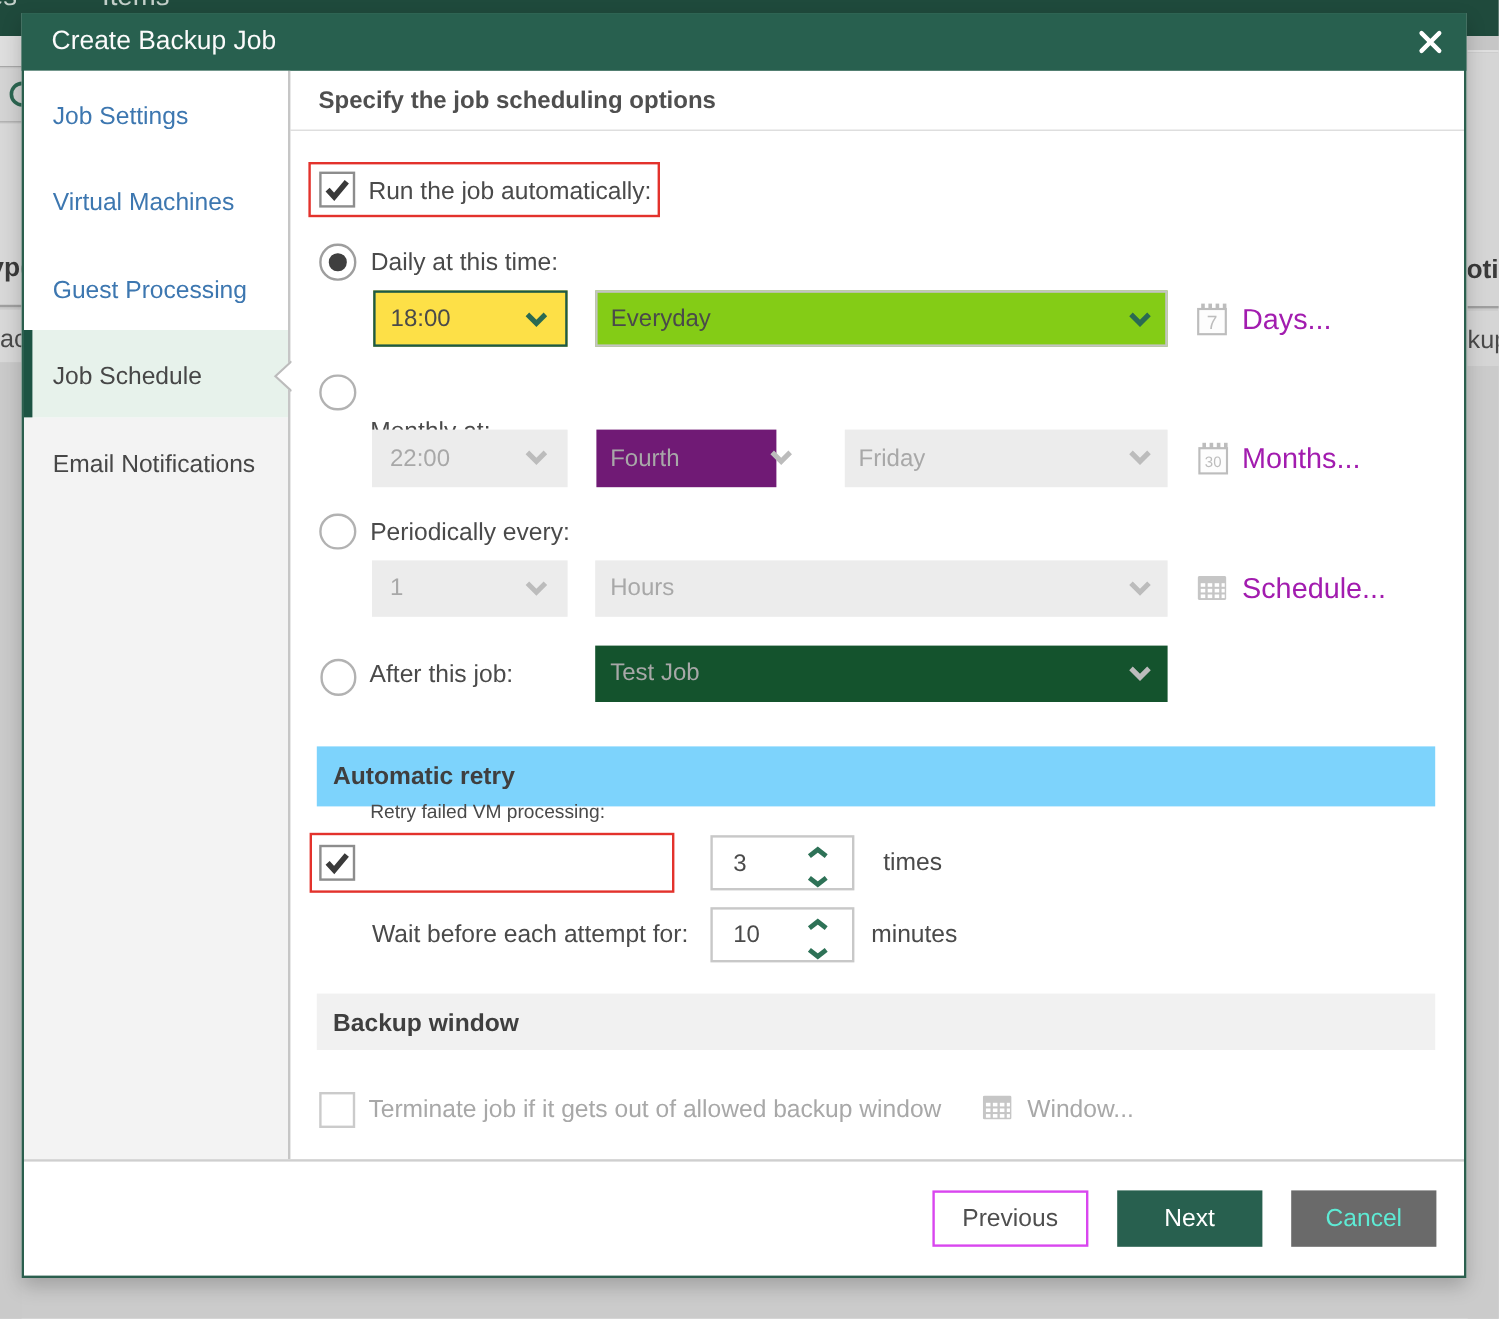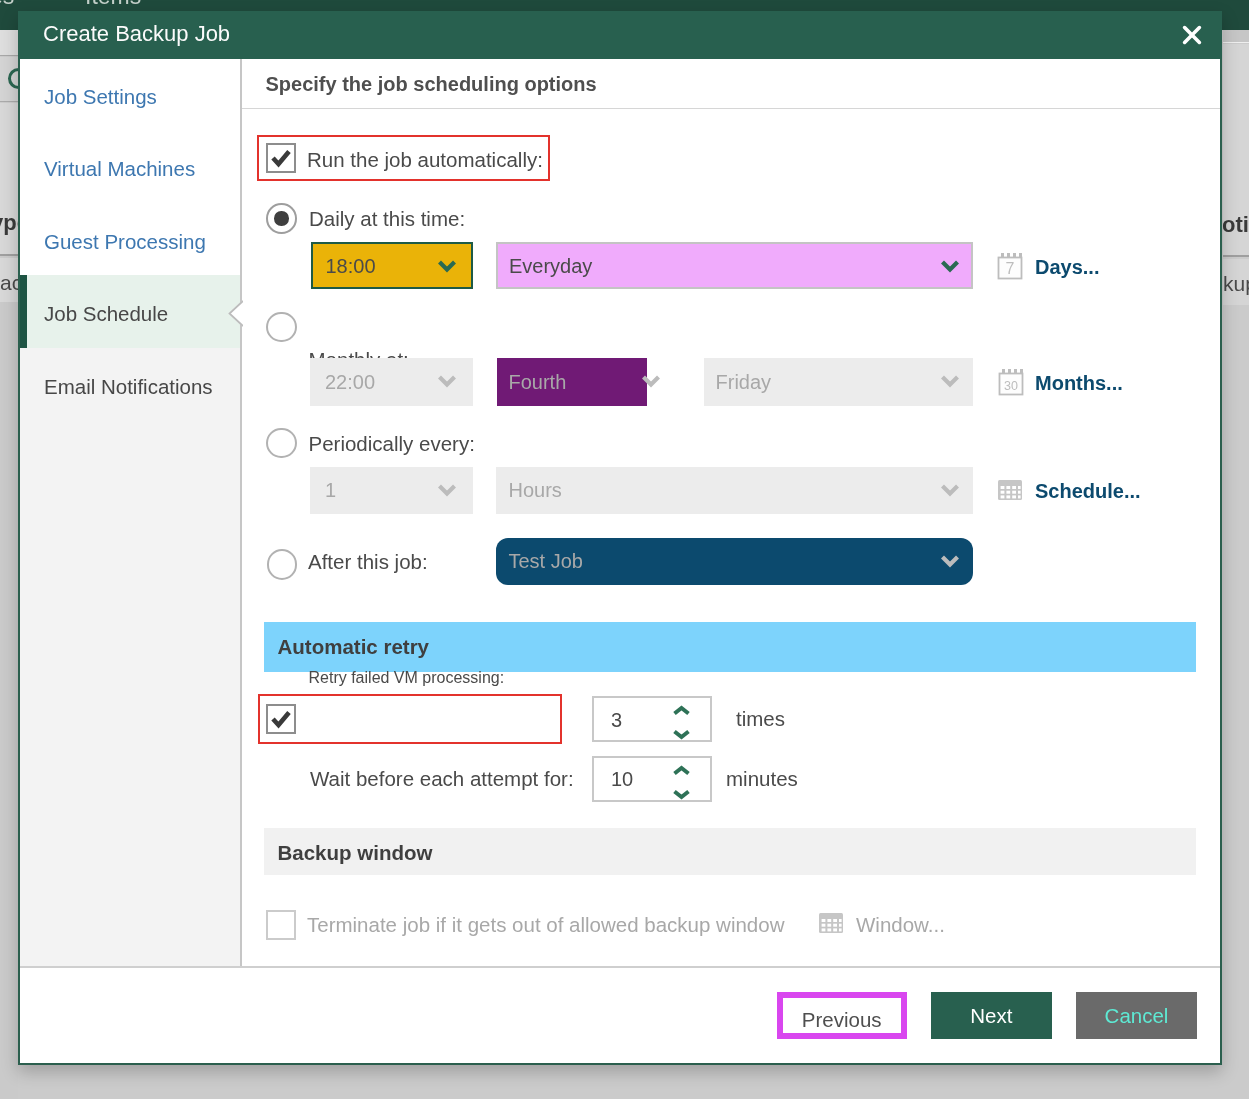--- a/index.html
+++ b/index.html
@@ -1,21 +1,21 @@
 <!DOCTYPE html>
 <html><head>
 <meta charset="utf-8">
 <style>
   * { margin:0; padding:0; box-sizing:border-box; }
   html,body { width:1249px; height:1099px; overflow:hidden; }
   body { font-family:"Liberation Sans", sans-serif; background:#cbcbcb; position:relative; }
   .abs { position:absolute; }
   .lbl { position:absolute; font-size:20.5px; color:#4a4a4a; line-height:24px; white-space:nowrap; }
   .glbl { position:absolute; font-size:20.5px; color:#a8a8a8; line-height:24px; white-space:nowrap; }
-  .dlbl { position:absolute; font-size:20px; color:#0c4a6e; line-height:24px; white-space:nowrap;font-weight:bold; }
+  .dlbl { position:absolute; font-size:24px; color:#a21caf; line-height:24px; white-space:nowrap; }
 </style>
 </head>
 <body>
 
 <div class="abs" style="left:0;top:0;width:1249px;height:30px;background:#1f4a3c;overflow:hidden;">
   <span class="abs" style="left:-10px;top:-15px;font-size:23px;line-height:23px;color:#c3cfc9;">es</span>
   <span class="abs" style="left:85px;top:-15px;font-size:23px;line-height:23px;color:#c3cfc9;">Items</span>
 </div>
 
 <div class="abs" style="left:0;top:30px;width:18px;height:26px;background:#dedede;border-bottom:1px solid #a8a8a8;"></div>
@@ -72,27 +72,27 @@
   <svg width="26" height="26" viewBox="0 0 26 26" style="position:absolute;left:0;top:0;">
     <path d="M5 13 L10.5 19 L21 6.5" stroke="#3a3a3a" stroke-width="4.6" fill="none"></path>
   </svg>
 </div>
 <span class="lbl" style="left:307px;top:147.5px;">Run the job automatically:</span>
 
 <div class="abs" style="left:266px;top:203px;width:30.5px;height:30.5px;border:2px solid #9e9e9e;border-radius:50%;background:#fff;"></div>
 <div class="abs" style="left:274px;top:211px;width:14.5px;height:14.5px;border-radius:50%;background:#3f3f3f;"></div>
 <span class="lbl" style="left:309px;top:207px;">Daily at this time:</span>
 
-<div class="abs" style="left:310.5px;top:242px;width:162px;height:47px;border:2px solid #1d5a46;background:#eab308;">
+<div class="abs" style="left:310.5px;top:242px;width:162px;height:47px;border:2px solid #1d5a46;background:#fde047;">
   <span class="lbl" style="left:13px;top:10px;font-size:20px;">18:00</span>
   <svg class="abs" style="left:124.5px;top:15px;" width="20" height="14" viewBox="0 0 20 14">
       <path d="M2.5 3 L10 10.5 L17.5 3" stroke="#2a6a52" stroke-width="4.2" fill="none"></path>
     </svg>
 </div>
-<div class="abs" style="left:496px;top:242px;width:477px;height:47px;border:2px solid #c4c4c4;background:#f0abfc;">
+<div class="abs" style="left:496px;top:242px;width:477px;height:47px;border:2px solid #c4c4c4;background:#84cc16;">
   <span class="lbl" style="left:11px;top:10px;font-size:20px;">Everyday</span>
   <svg class="abs" style="left:441.5px;top:15px;" width="20" height="14" viewBox="0 0 20 14">
       <path d="M2.5 3 L10 10.5 L17.5 3" stroke="#2a6a52" stroke-width="4.2" fill="none"></path>
     </svg>
 </div>
 
 <svg class="abs" style="left:997px;top:252px;" width="26" height="28" viewBox="0 0 26 28">
   <rect x="1.5" y="5.5" width="23" height="21" fill="#fdfdfd" stroke="#bdbdbd" stroke-width="1.8"></rect>
   <rect x="4" y="1" width="3" height="5" fill="#bdbdbd"></rect>
     <rect x="10" y="1" width="3" height="5" fill="#bdbdbd"></rect>
@@ -162,21 +162,21 @@
     <rect x="2.6" y="15.4" width="3.8" height="3"></rect>
       <rect x="8.4" y="15.4" width="3.8" height="3"></rect>
       <rect x="14.2" y="15.4" width="3.8" height="3"></rect>
       <rect x="20" y="15.4" width="2.6" height="3"></rect>
   </g>
 </svg>
 <span class="dlbl" style="left:1035px;top:478.5px;">Schedule...</span>
 
 <div class="abs" style="left:266.5px;top:549px;width:30.5px;height:30.5px;border:2px solid #b2b2b2;border-radius:50%;background:#fff;"></div>
 <span class="lbl" style="left:308px;top:550px;">After this job:</span>
-<div class="abs" style="left:496px;top:538px;width:477px;height:47px;background:#0c4a6e;border-radius:12px;">
+<div class="abs" style="left:496px;top:538px;width:477px;height:47px;background:#14532d;">
   <span class="glbl" style="left:12.5px;top:10.5px;font-size:20px;">Test Job</span>
   <svg class="abs" style="left:443.5px;top:15.5px;" width="20" height="14" viewBox="0 0 20 14">
       <path d="M2.5 3 L10 10.5 L17.5 3" stroke="#bcbcbc" stroke-width="4.2" fill="none"></path>
     </svg>
 </div>
 
 <div class="abs" style="left:264px;top:622px;width:932px;height:50px;background:#7dd3fc;">
   <span class="abs" style="left:13.5px;top:13px;font-size:20.5px;font-weight:bold;color:#3f3f3f;line-height:24px;">Automatic retry</span>
 </div>
 
@@ -225,21 +225,21 @@
       <rect x="20" y="10.7" width="2.6" height="3"></rect>
     <rect x="2.6" y="15.4" width="3.8" height="3"></rect>
       <rect x="8.4" y="15.4" width="3.8" height="3"></rect>
       <rect x="14.2" y="15.4" width="3.8" height="3"></rect>
       <rect x="20" y="15.4" width="2.6" height="3"></rect>
   </g>
 </svg>
 <span class="glbl" style="left:856px;top:913px;">Window...</span>
 
 <div class="abs" style="left:20px;top:966px;width:1200px;height:1.5px;background:#cfcfcf;"></div>
-<div class="abs" style="left:777px;top:992px;width:129.5px;height:47px;border:6px solid #d946ef;background:#fff;text-align:center;">
+<div class="abs" style="left:777px;top:992px;width:129.5px;height:47px;border:2px solid #d946ef;background:#fff;text-align:center;">
   <span style="font-size:20.5px;color:#4f4f4f;line-height:43px;">Previous</span>
 </div>
 <div class="abs" style="left:931px;top:992px;width:120.5px;height:47px;background:#28604f;text-align:center;">
   <span style="font-size:20.5px;color:#ffffff;line-height:47px;">Next</span>
 </div>
 <div class="abs" style="left:1076px;top:992px;width:121px;height:47px;background:#6a6a6a;text-align:center;">
   <span style="font-size:20.5px;color:#5eead4;line-height:47px;">Cancel</span>
 </div>
 
 </body></html>

